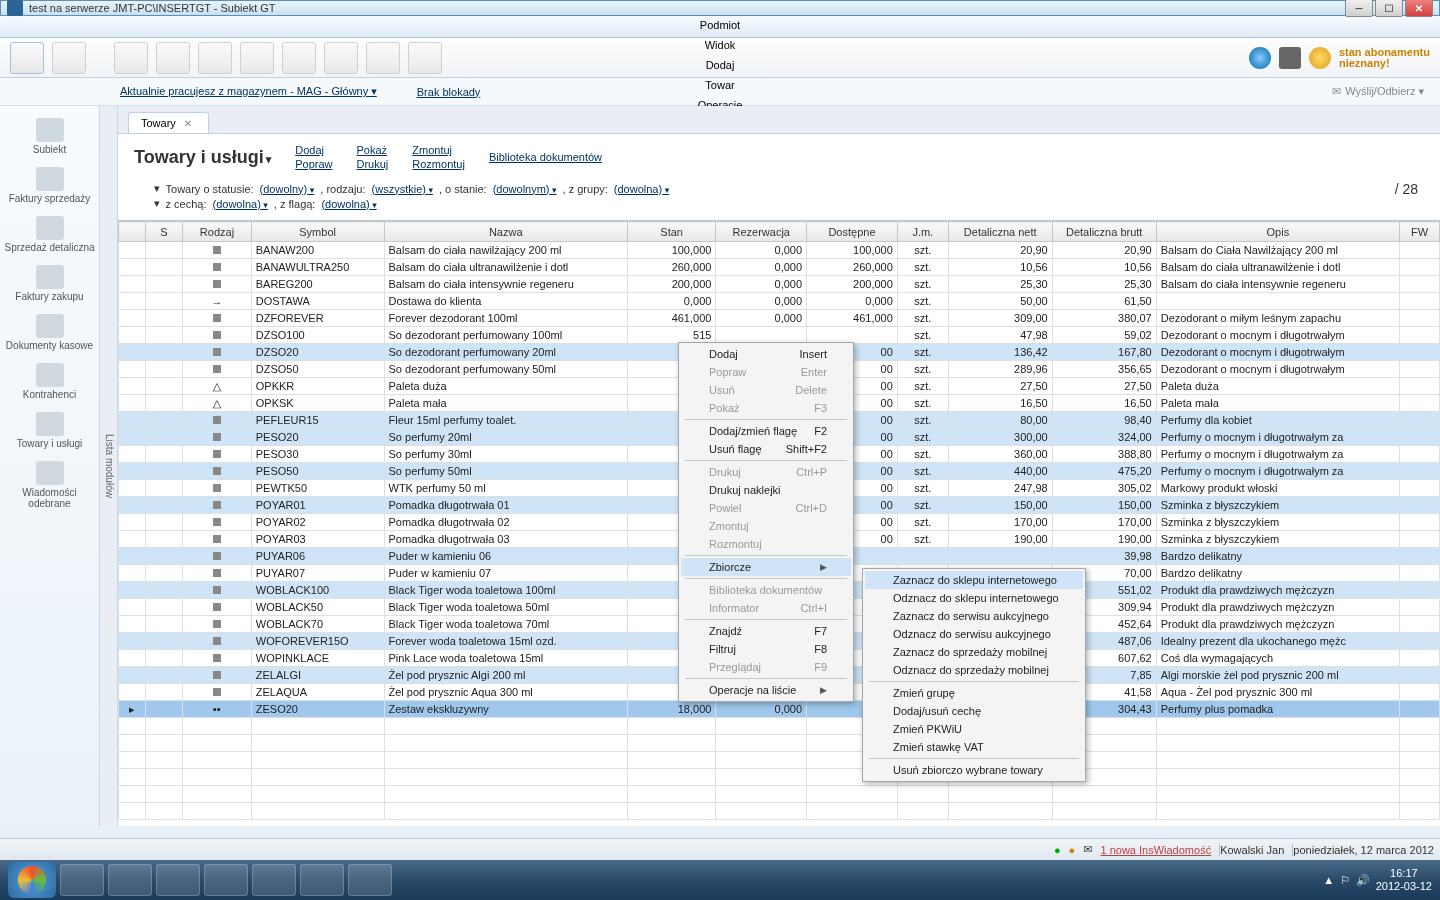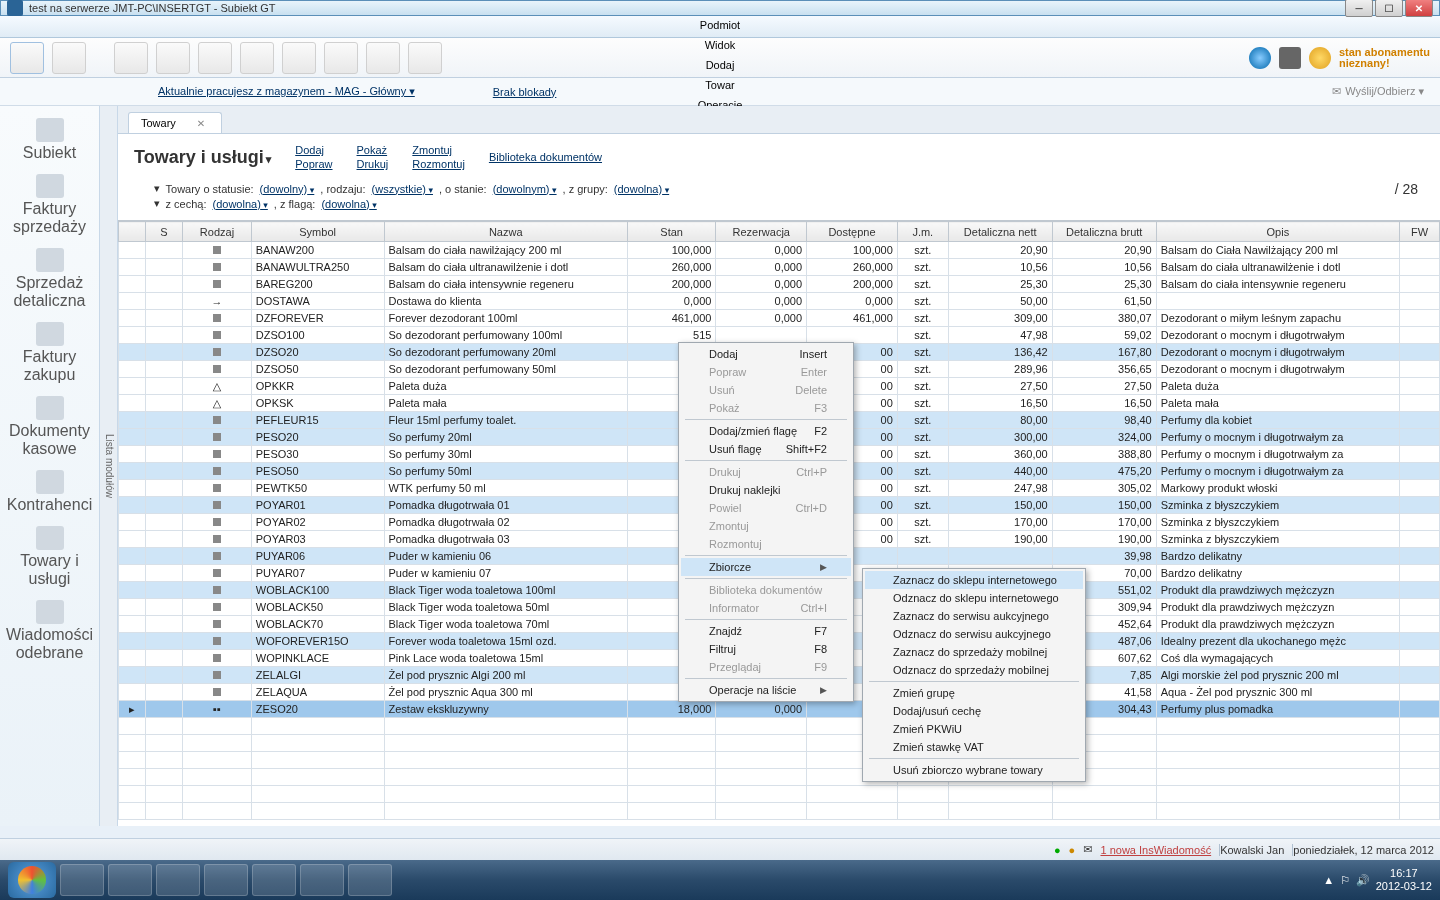--- a/index.html
+++ b/index.html
@@ -12,31 +12,31 @@
 .winbtn.close{background:linear-gradient(#f08080,#d04040);color:#fff;font-weight:bold;}
 .menubar{height:22px;background:linear-gradient(#f5faff,#e0ecf5);border-bottom:1px solid #b0c8dc;display:flex;align-items:center;padding:0 6px;gap:2px;flex-direction:column;}
 .menubar span{padding:3px 8px;cursor:default;}
 .toolbar{height:40px;background:linear-gradient(#fdfdfd,#f0f4f8);border-bottom:1px solid #c0d0e0;display:flex;align-items:center;padding:0 10px;gap:8px;}
 .tbtn{width:34px;height:32px;background:linear-gradient(#fafafa,#e8e8e8);border:1px solid #d0d0d0;border-radius:3px;}
 .tbtn.sel{border-color:#a0c0e0;}
 .toolbar .spacer{flex:1;}
 .statusicon{width:22px;height:22px;border-radius:11px;}
 .abon{font-size:10px;color:#d08000;font-weight:bold;text-align:left;line-height:11px;}
 .topinfo{height:28px;background:#f5f9fc;border-bottom:1px solid #d0dce8;display:flex;align-items:center;padding:0 16px 0 120px;gap:40px;}
-.topinfo a{color:#003366;text-decoration:underline;font-size:11px;margin-left:38px;}
+.topinfo a{color:#003366;text-decoration:underline;font-size:11px;}
 .topinfo .spacer{flex:1;}
 .sendrecv{color:#888;display:flex;align-items:center;gap:4px;}
 .main{display:flex;height:calc(900px - 28px - 22px - 40px - 28px - 22px - 40px);}
 .sidebar{width:100px;background:linear-gradient(#f8fbfd,#eaf2f8);border-right:1px solid #c8d8e8;padding:6px 2px;}
-.sbitem{text-align:center;padding:6px 2px;font-size:16px;color:#555;cursor:pointer;}
+.sbitem{text-align:center;padding:6px 2px;font-size:10px;color:#555;cursor:pointer;}
 .sbitem .ic{width:28px;height:24px;margin:0 auto 2px;background:#d0d8e0;border-radius:3px;}
 .sidemod{width:18px;background:#e8eef4;border-right:1px solid #c8d8e8;writing-mode:vertical-rl;text-align:center;padding:8px 2px;font-size:10px;color:#666;}
 .content{flex:1;background:#fff;display:flex;flex-direction:column;overflow:hidden;}
 .tabrow{height:28px;background:#e8eef4;border-bottom:1px solid #c0d0e0;display:flex;align-items:flex-end;padding-left:10px;}
-.tab{background:#fff;border:1px solid #c0d0e0;border-bottom:none;padding:4px 16px 4px 12px;border-radius:3px 3px 0 0;display:flex;align-items:center;gap:21px;margin-top:15px;}
+.tab{background:#fff;border:1px solid #c0d0e0;border-bottom:none;padding:4px 16px 4px 12px;border-radius:3px 3px 0 0;display:flex;align-items:center;gap:8px;margin-top:15px;}
 .tab .x{color:#888;font-size:10px;}
 .pagehdr{padding:10px 16px 6px;display:flex;align-items:center;gap:24px;}
 .pagehdr h2{font-size:18px;color:#333;font-weight:bold;}
 .pagehdr h2::after{content:"▾";font-size:11px;margin-left:2px;}
 .actcol{display:flex;flex-direction:column;gap:2px;}
 .actcol a{color:#003366;text-decoration:underline;font-size:11px;}
 .filters{padding:4px 16px 8px 36px;font-size:11px;color:#333;}
 .filters .row{display:flex;align-items:center;gap:6px;margin:2px 0;}
 .filters a{color:#003366;text-decoration:underline;}
 .filters .drop::after{content:" ▾";font-size:9px;}

